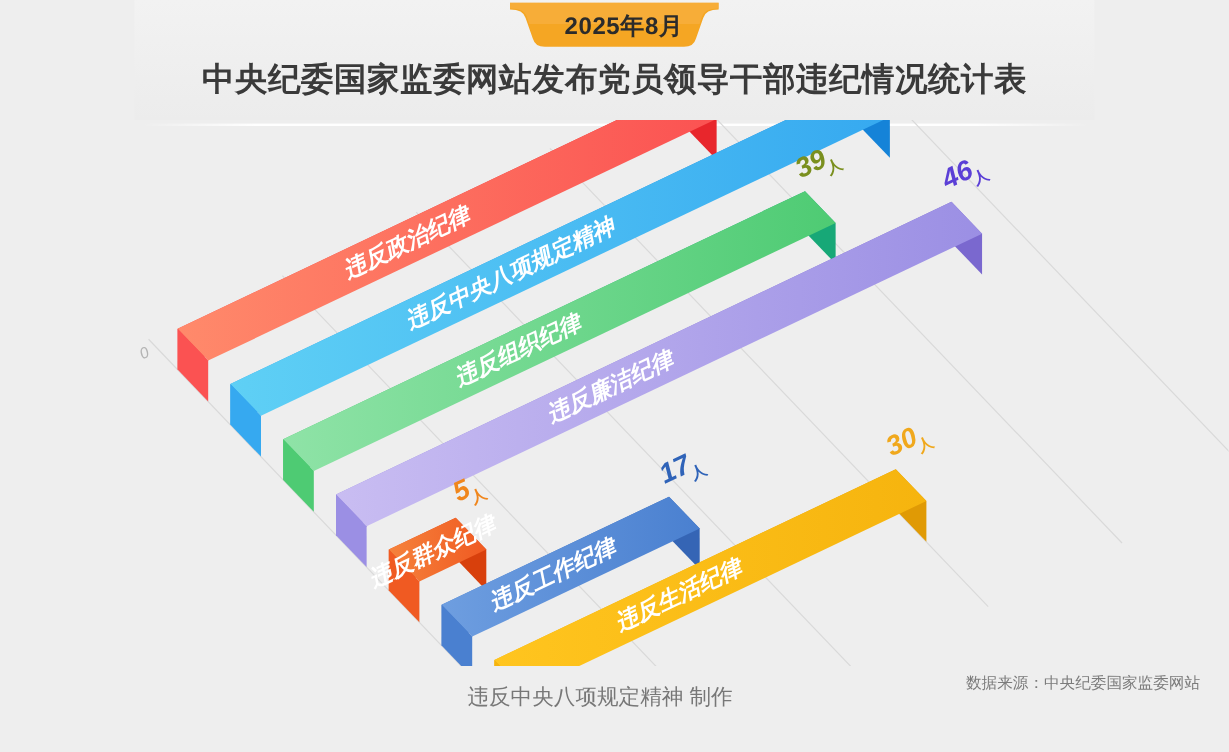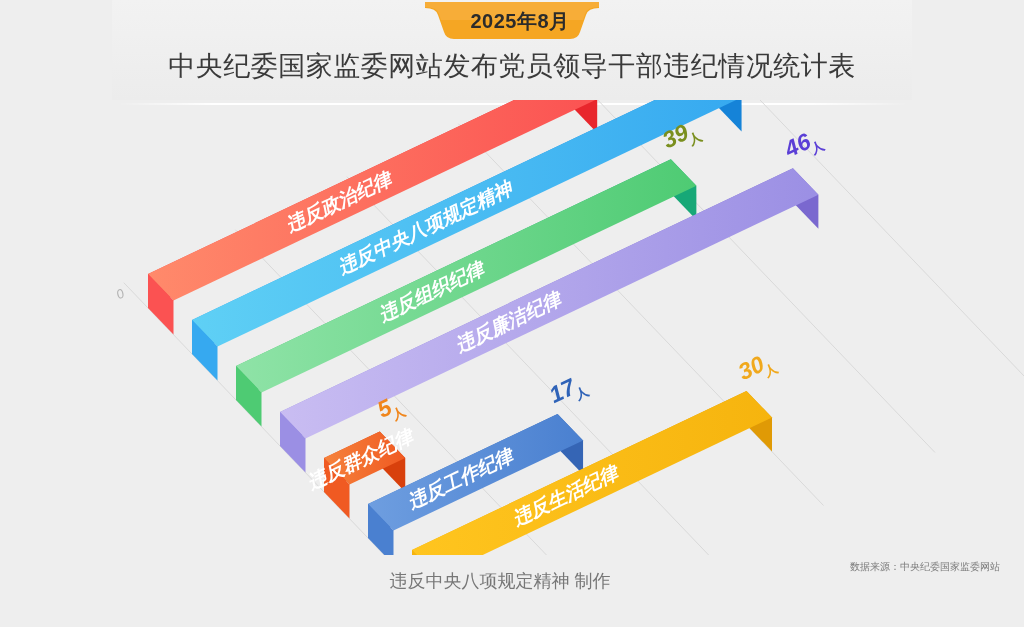--- a/index.html
+++ b/index.html
@@ -61,21 +61,21 @@
     white-space: nowrap;
     font-family: "Liberation Sans", "DejaVu Sans", sans-serif;
     margin-left: 16px;
   }
   .main-title {
     position: absolute;
     left: 0; right: 0;
     top: 48px;
     text-align: center;
     font-size: 27px;
-    font-weight: normal;
+    font-weight: bold;
     color: #3a3a3a;
     letter-spacing: 0.5px;
     white-space: nowrap;
   }
   .header-rule {
     position: absolute;
     left: 118px;
     top: 103px;
     width: 790px;
     height: 2px;
@@ -105,21 +105,21 @@
     text-align: center;
     font-size: 18px;
     color: #777777;
     white-space: nowrap;
   }
   .notes {
     position: absolute;
     right: 24px;
     top: 4px;
     text-align: left;
-    font-size: 10px;
+    font-size: 13px;
     color: #7b7b7b;
     line-height: 1.55;
     font-family: "Liberation Serif", "DejaVu Serif", serif;
   }
   .notes div { white-space: nowrap; }
 </style>
 </head>
 <body>
 
 <div id="infographic">

